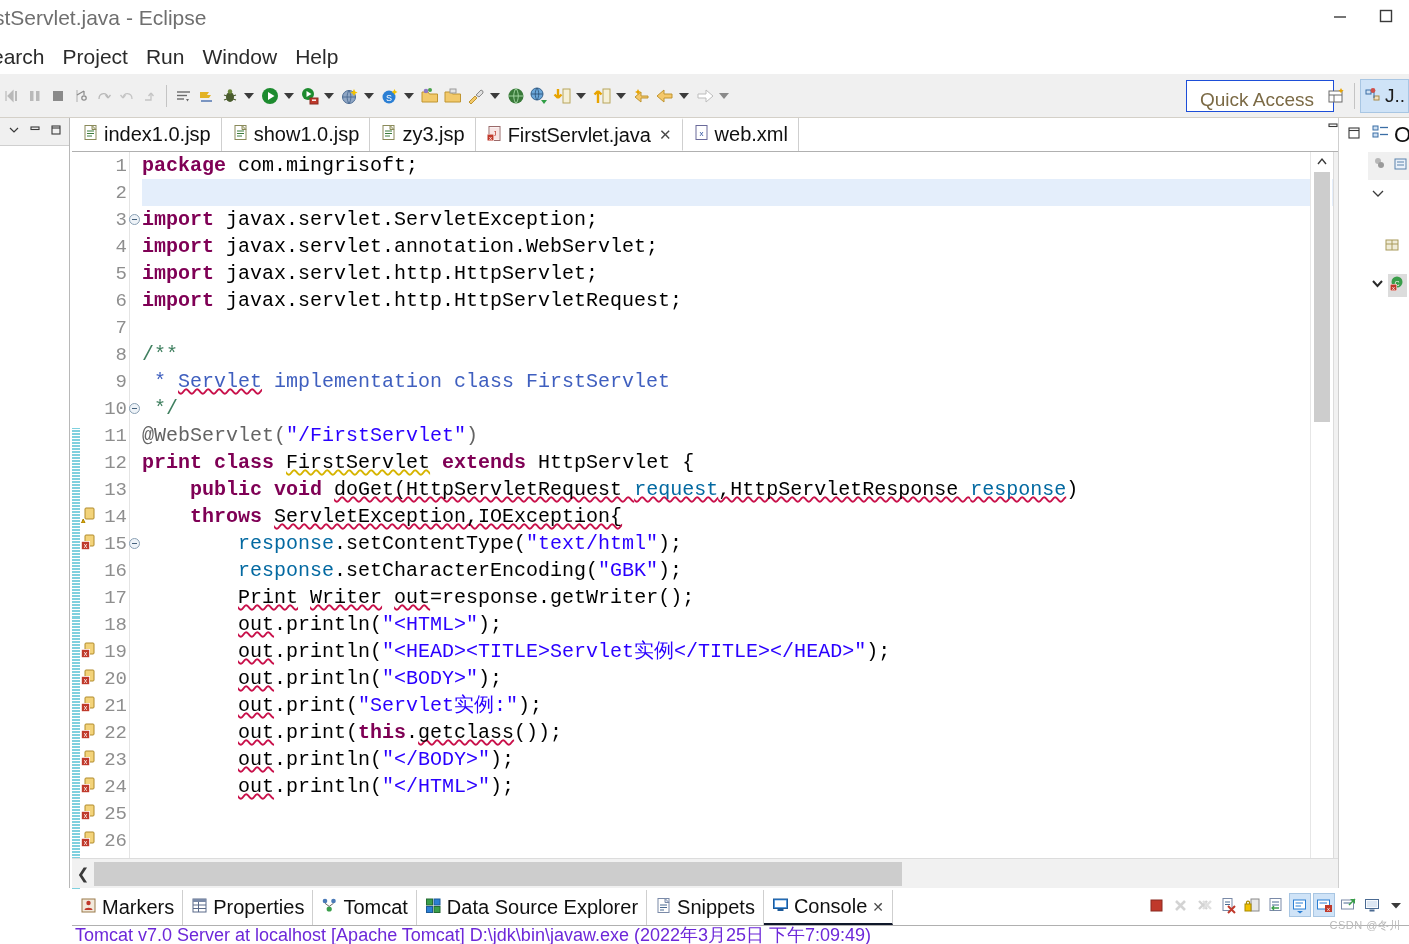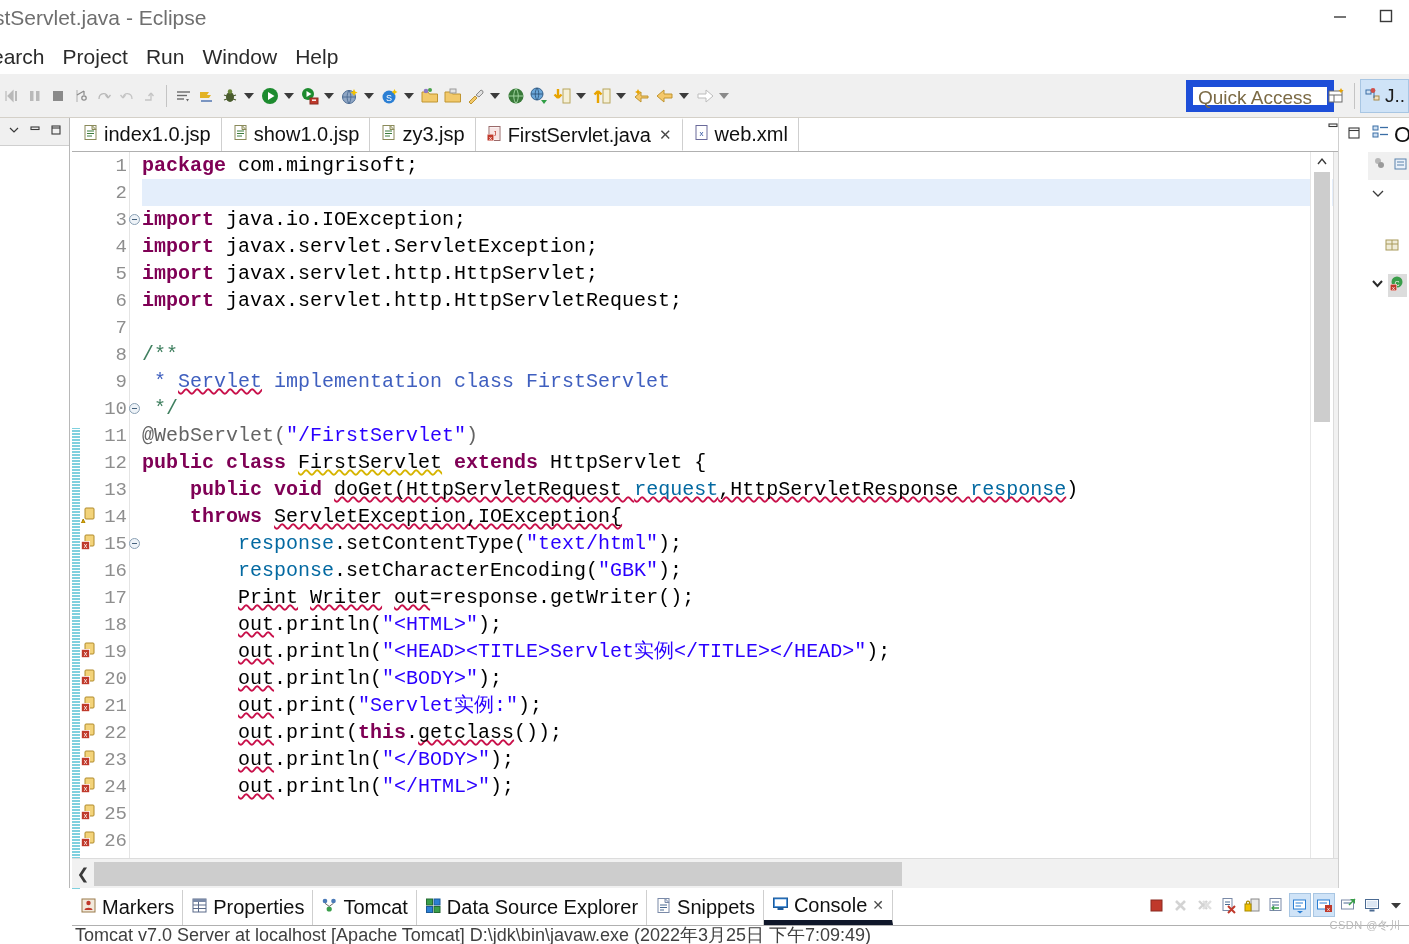--- a/index.html
+++ b/index.html
@@ -62,22 +62,22 @@
   .tb-arrow::after {
     content: ""; width: 0; height: 0;
     border-left: 5px solid transparent; border-right: 5px solid transparent;
     border-top: 6px solid #3b3b3b;
   }
   .tb-arrow.faded::after { border-top-color: #8a8a8a; }
 
   .quick-access {
     position: absolute; right: 75px; top: 80px;
     width: 148px; height: 32px;
-    border: 7px solid #1d4ed8; background: #ffffff;
-    display: flex; align-items: flex-start; padding-left: 5px;
+    border: 1px solid #1d4ed8; background: #ffffff;
+    display: flex; align-items: flex-end; padding-left: 13px;
   }
   .quick-access span {
     font-size: 19px; color: #7b6a45; white-space: nowrap;
     font-family: "Liberation Sans", sans-serif;
   }
   .tb-right {
     position: absolute; right: 0; top: 74px; height: 44px;
     display: flex; align-items: center;
   }
   .persp-sep { width: 1px; height: 26px; background: #c4c4c4; margin: 0 5px; }
@@ -242,31 +242,31 @@
   .btabbar {
     height: 36px; display: flex; align-items: center; position: relative;
     border-bottom: 1px solid #b0b0b0;
   }
   .btab {
     display: flex; align-items: center; gap: 5px; height: 35px; padding: 0 8px;
     font-size: 20px; color: #101010; white-space: nowrap;
     border-right: 1px solid #cfcfcf;
     font-family: "Liberation Sans", sans-serif;
   }
-  .btab.active { border-bottom: 5px solid #0f172a; }
+  .btab.active { border-bottom: 2px solid #0f172a; }
   .btab .tabclose { font-size: 14px; color: #4a4a4a; }
   .btools {
     position: absolute; right: 2px; top: 3px; display: flex; align-items: center; gap: 2px;
   }
   .btool { width: 22px; height: 24px; display: flex; align-items: center; justify-content: center; }
   .btool.on { background: #cfe3f7; border: 1px solid #a8c6e3; }
   .console-line {
     height: 18px; line-height: 18px; padding-left: 3px;
     font-family: "Liberation Sans", sans-serif;
-    font-size: 18px; color: #404040; white-space: nowrap; overflow: hidden;
+    font-size: 18px; color: #6d28d9; white-space: nowrap; overflow: hidden;
   }
   .watermark {
     position: absolute; right: 8px; top: 918px;
     font-size: 11px; color: #b9b9b9; letter-spacing: .5px;
   }
 </style>
 </head>
 <body>
 
 <div id="app">
@@ -723,30 +723,30 @@
                 <rect x="0" y="7" width="9" height="9" fill="#ffffff"></rect>
                 <rect x="0.8" y="7.8" width="7.4" height="7.4" fill="#c0392b"></rect>
                 <text x="4.5" y="14" font-size="7" fill="#ffffff" text-anchor="middle" font-family="Liberation Sans">x</text>
               </svg></span>
             <span class="gnum">26</span>
           </div>
         </div>
       <div class="code" id="code">
           <div class="cline"><span class="kw">package</span><span class="plain"> com.mingrisoft;</span></div>
           <div class="cline cur">&nbsp;</div>
-          <div class="cline"><span class="kw">import</span><span class="plain"> java.io.IOException;</span></div>
           <div class="cline"><span class="kw">import</span><span class="plain"> javax.servlet.ServletException;</span></div>
+          <div class="cline"><span class="kw">import</span><span class="plain"> javax.servlet.annotation.WebServlet;</span></div>
           <div class="cline"><span class="kw">import</span><span class="plain"> javax.servlet.http.HttpServlet;</span></div>
           <div class="cline"><span class="kw">import</span><span class="plain"> javax.servlet.http.HttpServletRequest;</span></div>
           <div class="cline">&nbsp;</div>
           <div class="cline"><span class="cmt">/**</span></div>
           <div class="cline"><span class="jdoc"> * </span><span class="jdoc u-spell">Servlet</span><span class="jdoc"> implementation class FirstServlet</span></div>
           <div class="cline"><span class="cmt"> */</span></div>
           <div class="cline"><span class="ann">@WebServlet(</span><span class="str">"/FirstServlet"</span><span class="ann">)</span></div>
-          <div class="cline"><span class="kw">public class</span><span class="plain"> </span><span class="plain u-warn">FirstServlet</span><span class="plain"> </span><span class="kw">extends</span><span class="plain"> HttpServlet {</span></div>
+          <div class="cline"><span class="kw">print class</span><span class="plain"> </span><span class="plain u-warn">FirstServlet</span><span class="plain"> </span><span class="kw">extends</span><span class="plain"> HttpServlet {</span></div>
           <div class="cline"><span class="plain">    </span><span class="kw">public void</span><span class="plain"> </span><span class="plain u-err">doGet(HttpServletRequest </span><span class="param u-err">request</span><span class="plain u-err">,HttpServletResponse </span><span class="param u-err">response</span><span class="plain">)</span></div>
           <div class="cline"><span class="plain">    </span><span class="kw">throws</span><span class="plain"> </span><span class="plain u-err">ServletException,IOException{</span></div>
           <div class="cline"><span class="plain">        </span><span class="param">response</span><span class="plain">.setContentType(</span><span class="str">"text/html"</span><span class="plain">);</span></div>
           <div class="cline"><span class="plain">        </span><span class="param">response</span><span class="plain">.setCharacterEncoding(</span><span class="str">"GBK"</span><span class="plain">);</span></div>
           <div class="cline"><span class="plain">        </span><span class="plain u-err">Print</span><span class="plain"> </span><span class="plain u-err">Writer</span><span class="plain"> </span><span class="plain u-err">out</span><span class="plain">=response.getWriter();</span></div>
           <div class="cline"><span class="plain">        </span><span class="plain u-err">out</span><span class="plain">.println(</span><span class="str">"&lt;HTML&gt;"</span><span class="plain">);</span></div>
           <div class="cline"><span class="plain">        </span><span class="plain u-err">out</span><span class="plain">.println(</span><span class="str">"&lt;HEAD&gt;&lt;TITLE&gt;Servlet实例&lt;/TITLE&gt;&lt;/HEAD&gt;"</span><span class="plain">);</span></div>
           <div class="cline"><span class="plain">        </span><span class="plain u-err">out</span><span class="plain">.println(</span><span class="str">"&lt;BODY&gt;"</span><span class="plain">);</span></div>
           <div class="cline"><span class="plain">        </span><span class="plain u-err">out</span><span class="plain">.print(</span><span class="str">"Servlet实例:"</span><span class="plain">);</span></div>
           <div class="cline"><span class="plain">        </span><span class="plain u-err">out</span><span class="plain">.print(</span><span class="kw">this</span><span class="plain">.</span><span class="plain u-err">getclass</span><span class="plain">());</span></div>

